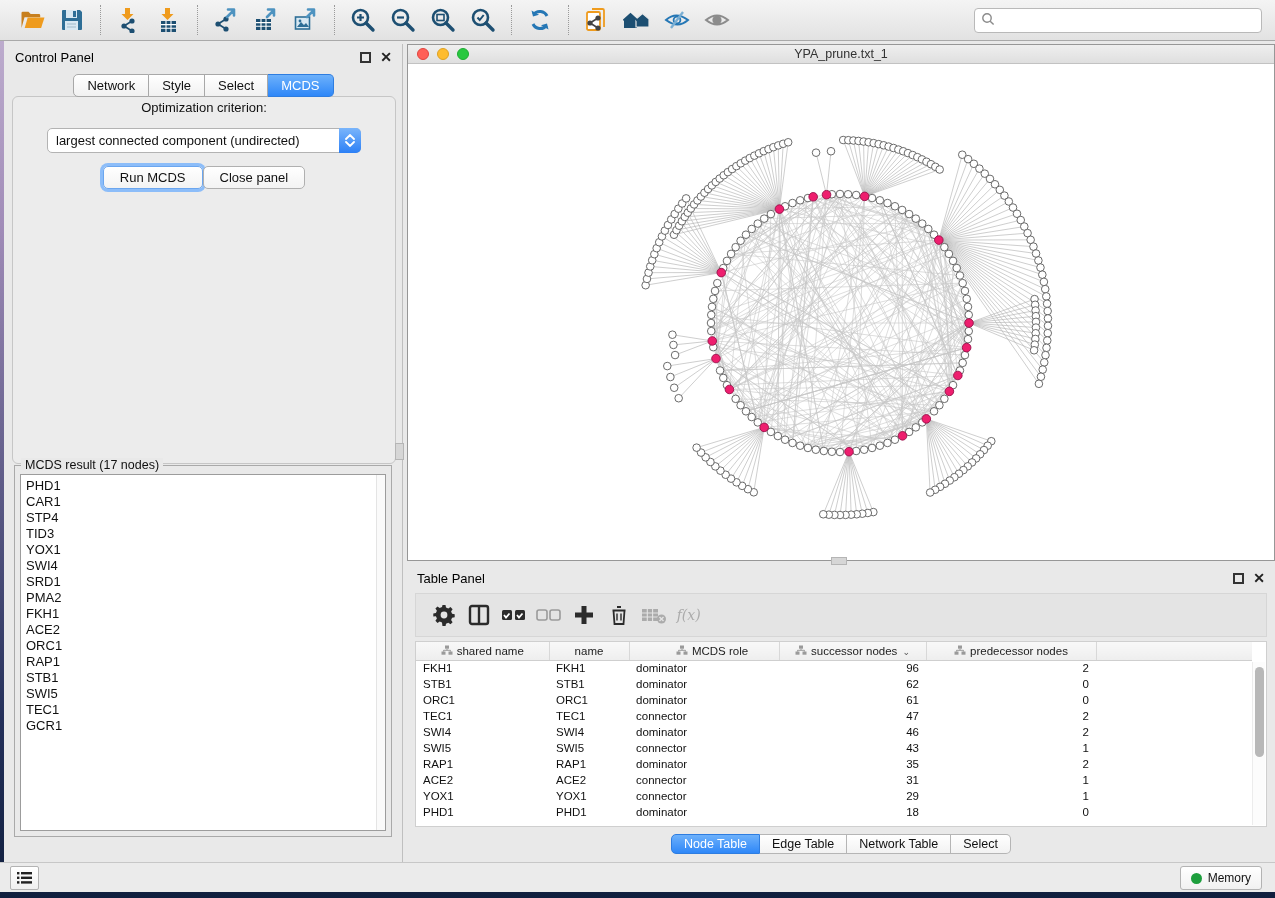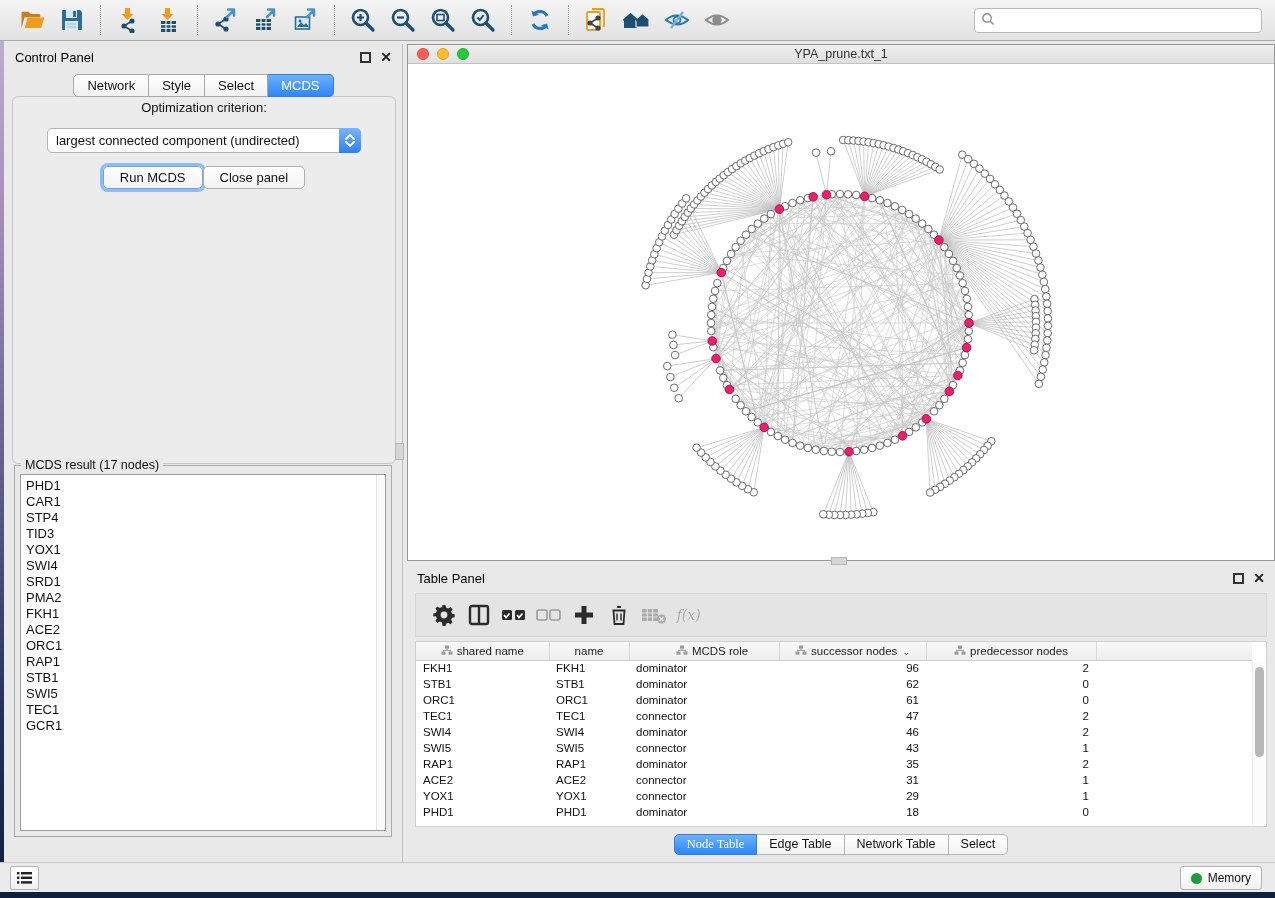--- a/index.html
+++ b/index.html
@@ -81,21 +81,21 @@
     font-weight:normal; font-size:11.5px; height:18px; text-align:center; color:#222; white-space:nowrap; overflow:hidden; }
   .node-table th .hicon { vertical-align:-1px; margin-right:4px; }
   .node-table td { font-size:11.5px; height:16px; padding:0 7px; white-space:nowrap; overflow:hidden; color:#111; }
   .node-table td.num { text-align:right; }
   .sort-chev { font-size:9px; color:#555; margin-left:5px; }
   .tbl-scroll { position:absolute; right:1px; top:20px; bottom:1px; width:13px; background:#fcfcfc; border-left:1px solid #ececec; }
   .tbl-thumb { position:absolute; left:2px; top:5px; width:9px; height:90px; background:#b8b8b8; border-radius:5px; }
   .tp-tabs { position:absolute; left:0; right:0; top:269px; display:flex; justify-content:center; }
   .tp-tab { border:1px solid #b5b5b5; border-left:none; background:linear-gradient(#ffffff,#f2f2f2);
     padding:2px 12px; font-size:12.5px; cursor:pointer; }
-  .tp-tab:first-child { border-left:1px solid #b5b5b5; border-radius:5px 0 0 5px;font-family:Liberation Serif, serif; }
+  .tp-tab:first-child { border-left:1px solid #b5b5b5; border-radius:5px 0 0 5px; }
   .tp-tab:last-child { border-radius:0 5px 5px 0; }
   .tp-tab.active { background:linear-gradient(#6db1fb,#2e87f8); color:#fff; border-color:#2e7de0; }
 
   
   .status-bar { position:absolute; left:0; top:862px; width:1275px; height:30px; background:#ebebeb; border-top:1px solid #c7c7c7; }
   .list-btn { position:absolute; left:10px; top:3px; width:29px; height:24px; background:linear-gradient(#fff,#f0f0f0);
     border:1px solid #b3b3b3; border-radius:2px; display:flex; align-items:center; justify-content:center; cursor:pointer; }
   .memory-btn { position:absolute; right:13px; top:3px; height:24px; background:linear-gradient(#fff,#f1f1f1);
     border:1px solid #b3b3b3; border-radius:3px; display:flex; align-items:center; gap:6px; padding:0 10px; font-size:12px; cursor:pointer; }
   .mem-dot { width:11px; height:11px; border-radius:50%; }

